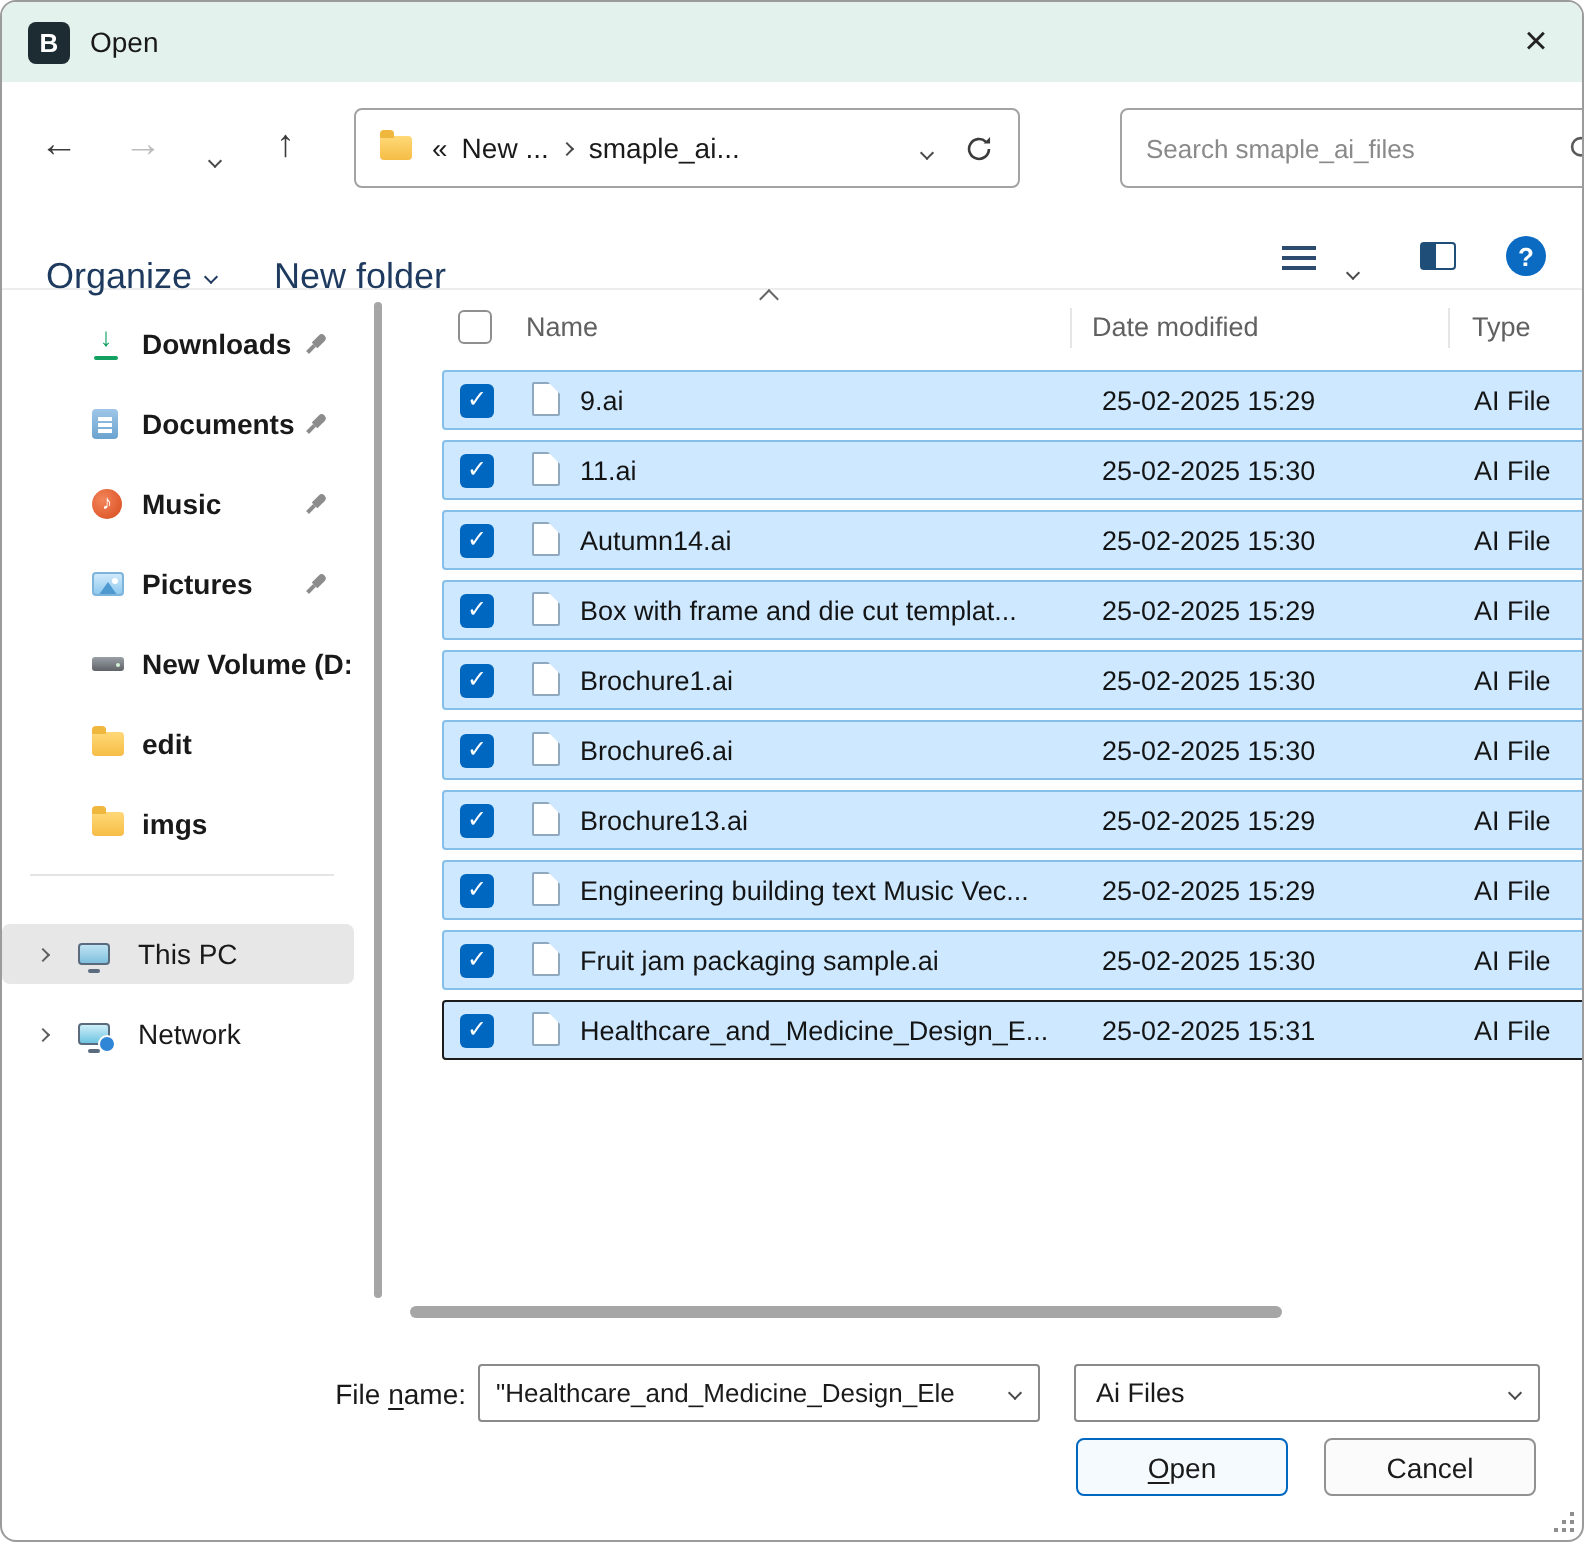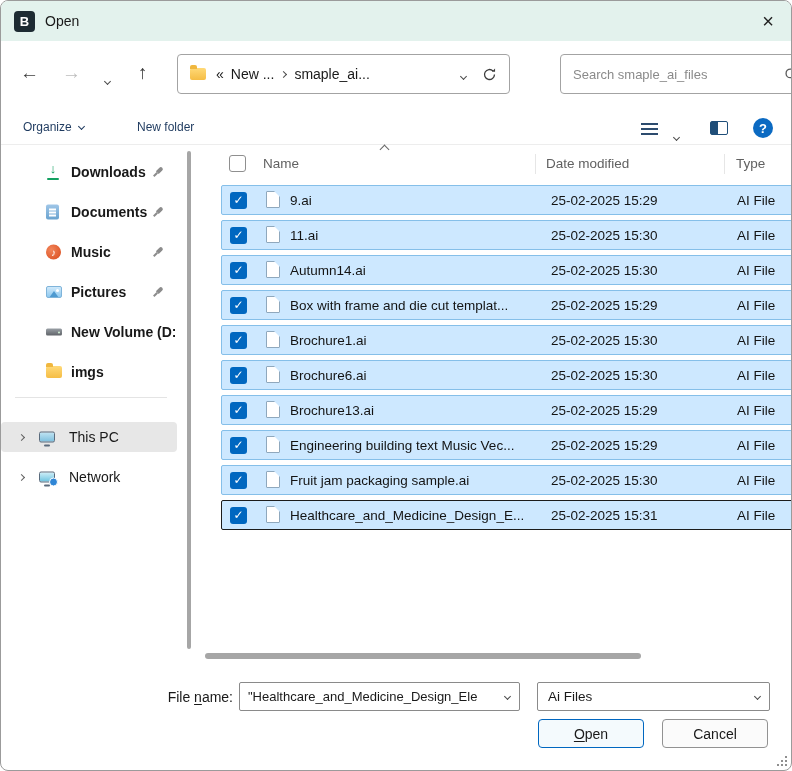--- a/index.html
+++ b/index.html
@@ -40,22 +40,22 @@
 
   .searchbox { position:absolute; left:523px; top:53px; width:252px; height:40px;
                border:1px solid #a3a3a3; border-radius:4px; background:#fff;
                display:flex; align-items:center; padding:0 12px;margin-left:36px; }
   .searchbox input { flex:1; border:none; outline:none; background:transparent;
                      font:inherit; font-size:13px; color:#222; min-width:0; }
   .searchbox input::placeholder { color:#8a8a8a; }
 
   
   .cmdbar { position:absolute; top:108px; left:0; right:0; height:36px; border-bottom:1px solid #ededed; }
-  .cmd-item { position:absolute; top:0; height:35px; display:flex; align-items:center; gap:7px;
-              font-size:12px; color:#1e3a5f; cursor:pointer; }
+  .cmd-item { position:absolute; top:12px; height:35px; display:flex; align-items:center; gap:7px;
+              font-size:18px; color:#1e3a5f; cursor:pointer; }
   .cmd-organize { left:22px; }
   .cmd-newfolder { left:136px; }
   .cmd-item .chev { border-color:#1e3a5f; }
   .icon-list { position:absolute; left:640px; top:122px; width:17px; height:12px;
                border-top:2px solid #2c4b6e; border-bottom:2px solid #2c4b6e; cursor:pointer; }
   .icon-list::before { content:""; position:absolute; left:0; right:0; top:3px; height:2px; background:#2c4b6e; }
   .view-chev { position:absolute; left:673px; top:125px; cursor:pointer; }
   .icon-pane { position:absolute; left:709px; top:120px; width:18px; height:14px;
                border:1.6px solid #1f4e79; border-radius:2px; cursor:pointer; }
   .icon-pane::before { content:""; position:absolute; top:0; bottom:0; left:0; width:7px; background:#1f4e79; }
@@ -269,20 +269,25 @@
       </div>
 
 
 
       <div class="side-item">
         <span class="ic ic-drive"></span>
         <span class="lbl">New Volume (D:</span>
 
       </div>
 
+      <div class="side-item">
+        <span class="ic ic-folder"></span>
+        <span class="lbl">edit</span>
+
+      </div>
 
       <div class="side-item">
         <span class="ic ic-folder"></span>
         <span class="lbl">imgs</span>
 
       </div>
 
     <div class="side-sep"></div>
 
       <div class="tree-item selected">

